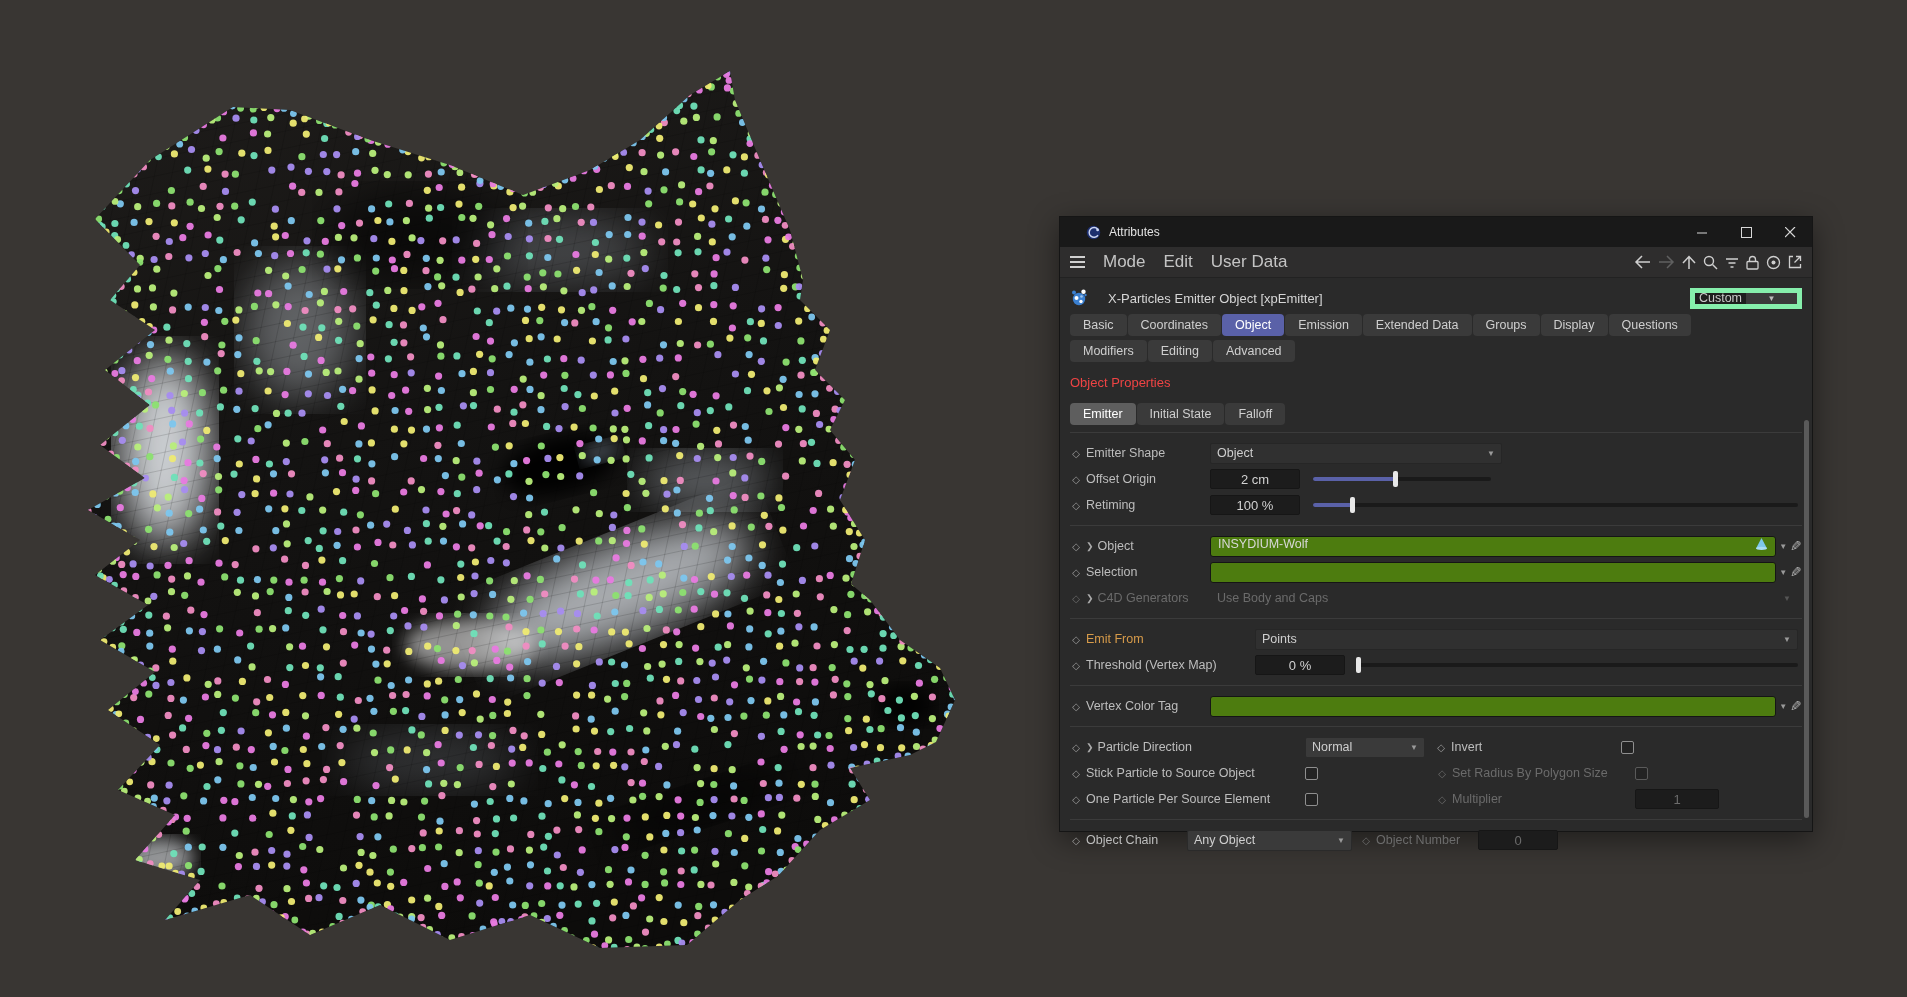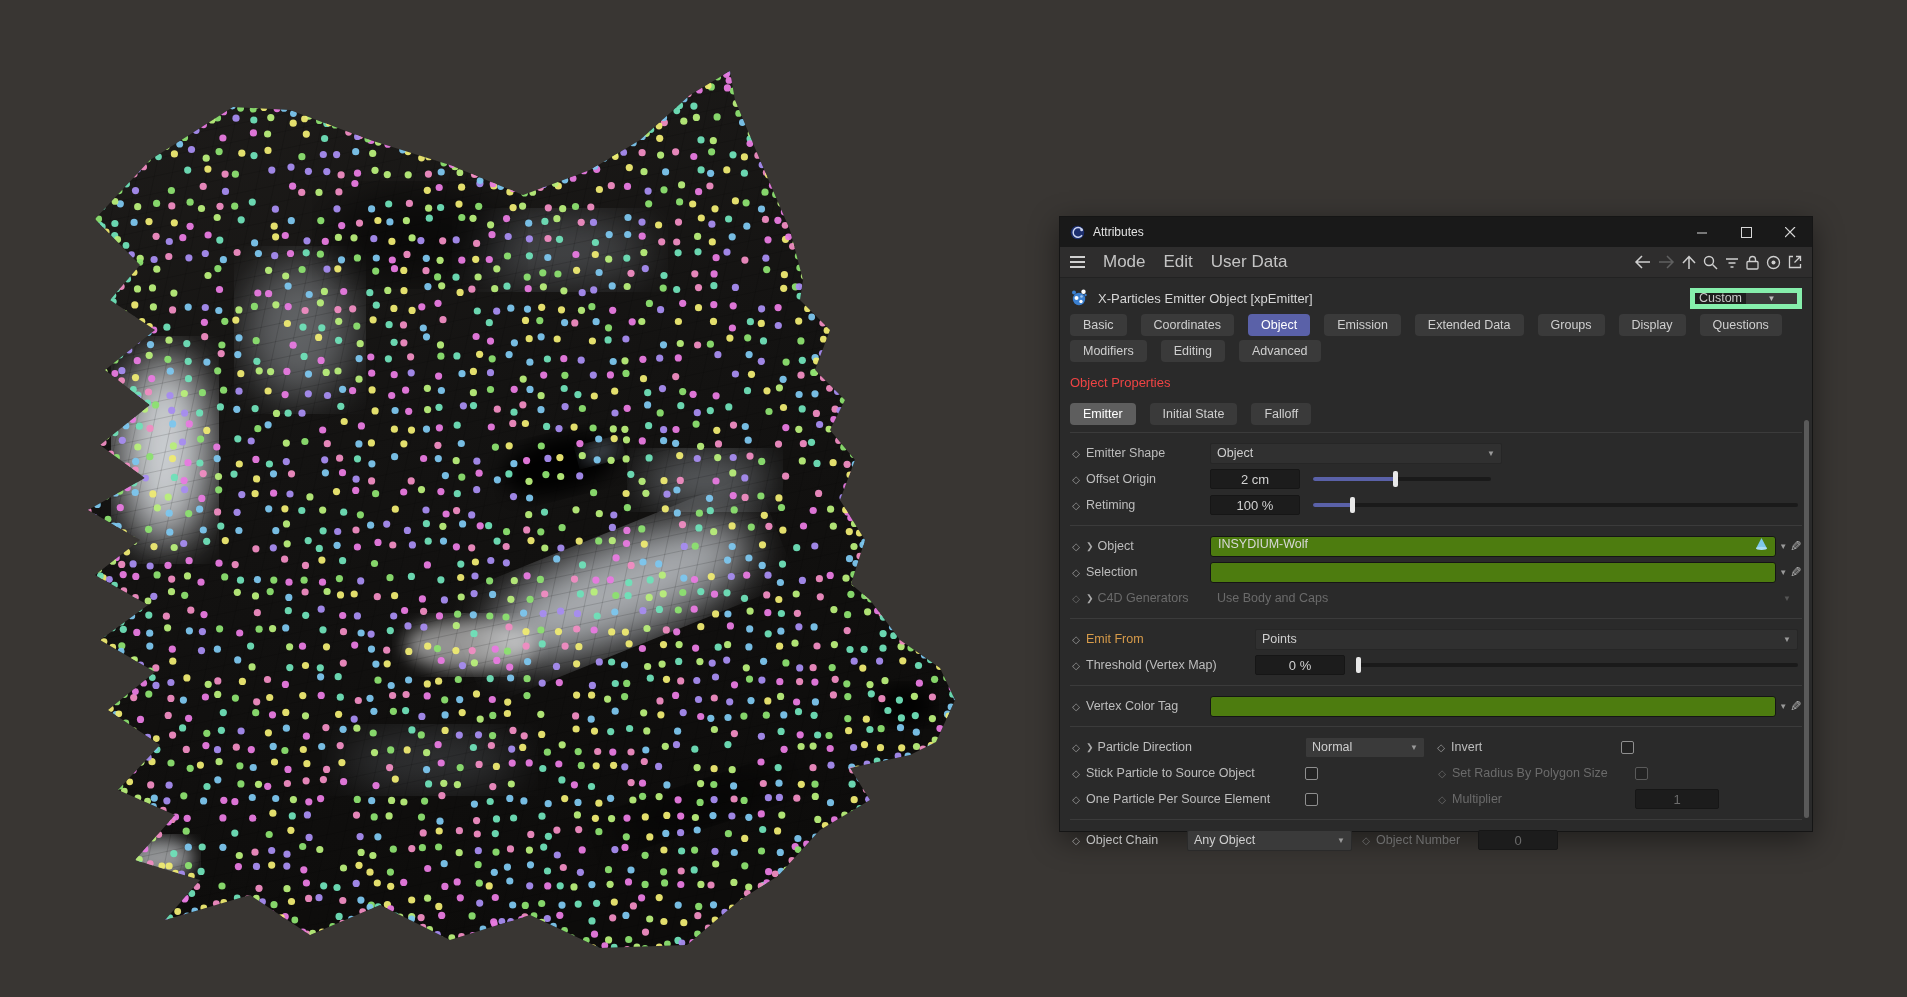--- a/index.html
+++ b/index.html
@@ -5,42 +5,42 @@
   * { margin:0; padding:0; box-sizing:border-box; }
   html,body { width:1907px; height:997px; overflow:hidden; background:#393633;
               font-family:"Liberation Sans", sans-serif; }
   
   #viewport { position:absolute; left:0; top:0; width:1907px; height:997px; }
   #wolf-svg { position:absolute; left:0; top:0; }
   
   #attr-window { position:absolute; left:1059px; top:216px; width:754px; height:616px;
                  background:#2a2a2a; border:1px solid #151515; box-shadow:0 8px 28px rgba(0,0,0,.45);
                  color:#c9c9c9; font-size:13px; }
-  .titlebar { height:30px; background:#191919; display:flex; align-items:center; padding-left:10px; }
+  .titlebar { height:30px; background:#191919; display:flex; align-items:center; padding-left:26px; }
   .titlebar .apptitle { color:#e2e2e2; font-size:12px; margin-left:8px; flex:1; }
   .winbtns { display:flex; height:30px; }
   .winbtn { width:44px; height:30px; display:flex; align-items:center; justify-content:center;
             color:#d8d8d8; font-size:13px; }
   .menubar { height:31px; background:#2e2d2d; border-bottom:1px solid #222;
              display:flex; align-items:center; padding:0 10px; gap:18px; }
   .menubar .mitem { color:#c4c4c4; font-size:17px; }
   .hamburger { display:inline-block; width:15px; }
   .hamburger i { display:block; height:2px; background:#cfcfcf; margin:3px 0; }
   .mb-spacer { flex:1; }
   .mb-icons { display:flex; align-items:center; gap:7px; }
   .mb-icons svg { display:block; }
   .content { position:relative; padding:8px 10px 0 10px; height:553px; }
-  .objheader { display:flex; align-items:center; gap:10px; height:24px; margin-bottom:4px; }
+  .objheader { display:flex; align-items:center; gap:20px; height:24px; margin-bottom:4px; }
   .objheader .objtitle { flex:1; color:#d6d6d6; }
   .preset { width:112px; height:21px; background:#1e1e1e; border:5px solid #86efac;
             display:flex; align-items:center; }
   .preset span { flex:1; text-align:center; color:#c9c9c9; font-size:12.5px; }
   .preset .pr-arrow { width:16px; height:100%; background:#3a3a3a; display:flex;
                       align-items:center; justify-content:center; color:#bbb; font-size:8px; }
-  .tabrow { display:flex; gap:14px; margin:4px 0; }
+  .tabrow { display:flex; gap:1px; margin:4px 0; }
   .tabbtn { background:#3a3a3a; color:#cfcfcf; border-radius:4px; height:22px;
             padding:0 13px; display:flex; align-items:center; font-size:12.5px; }
   .tabbtn.sel { background:#5a61a8; color:#fff; }
   .heading { color:#ef4444; margin:13px 0 13px 0; font-size:13px; }
   .subbtn { background:#3a3a3a; }
   .subbtn.sel { background:#5e5e5e; color:#fff; }
   .divider { height:1px; background:#3b3b3b; margin:7px 0; }
   .prow { display:flex; align-items:center; height:26px; }
   .pkey { display:flex; align-items:center; gap:4px; color:#bdbdbd; font-size:12.5px; flex:none; }
   .diamond { color:#9a9a9a; font-size:10px; width:12px; text-align:center; }

